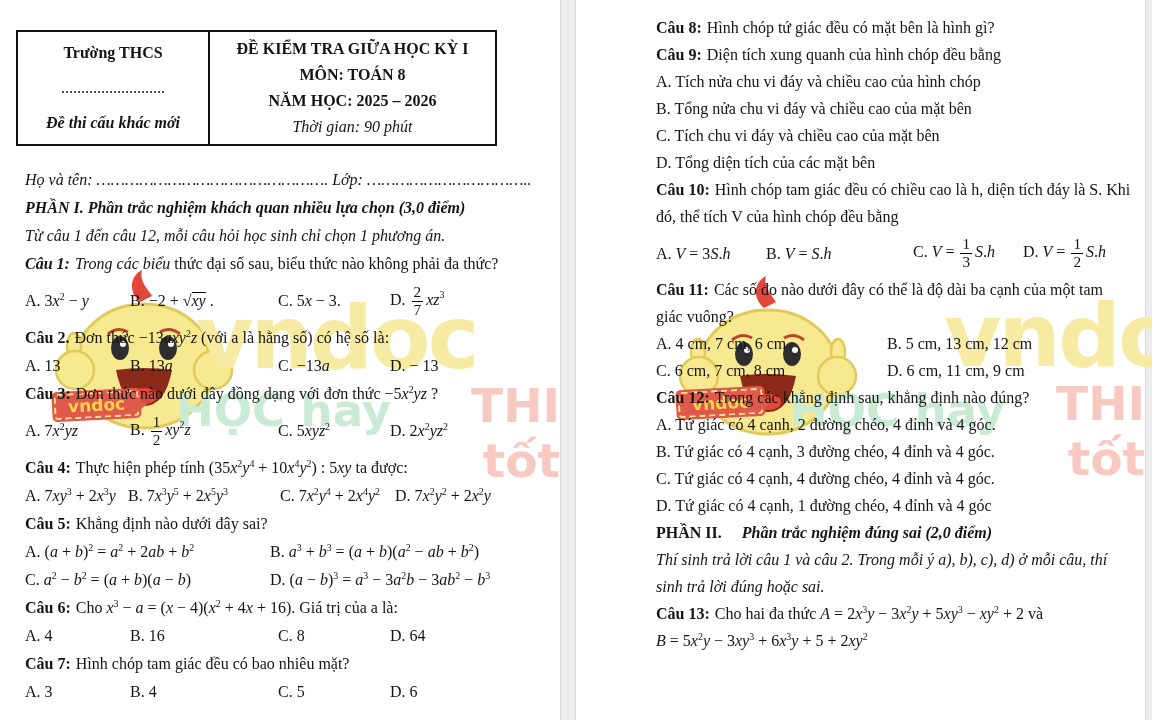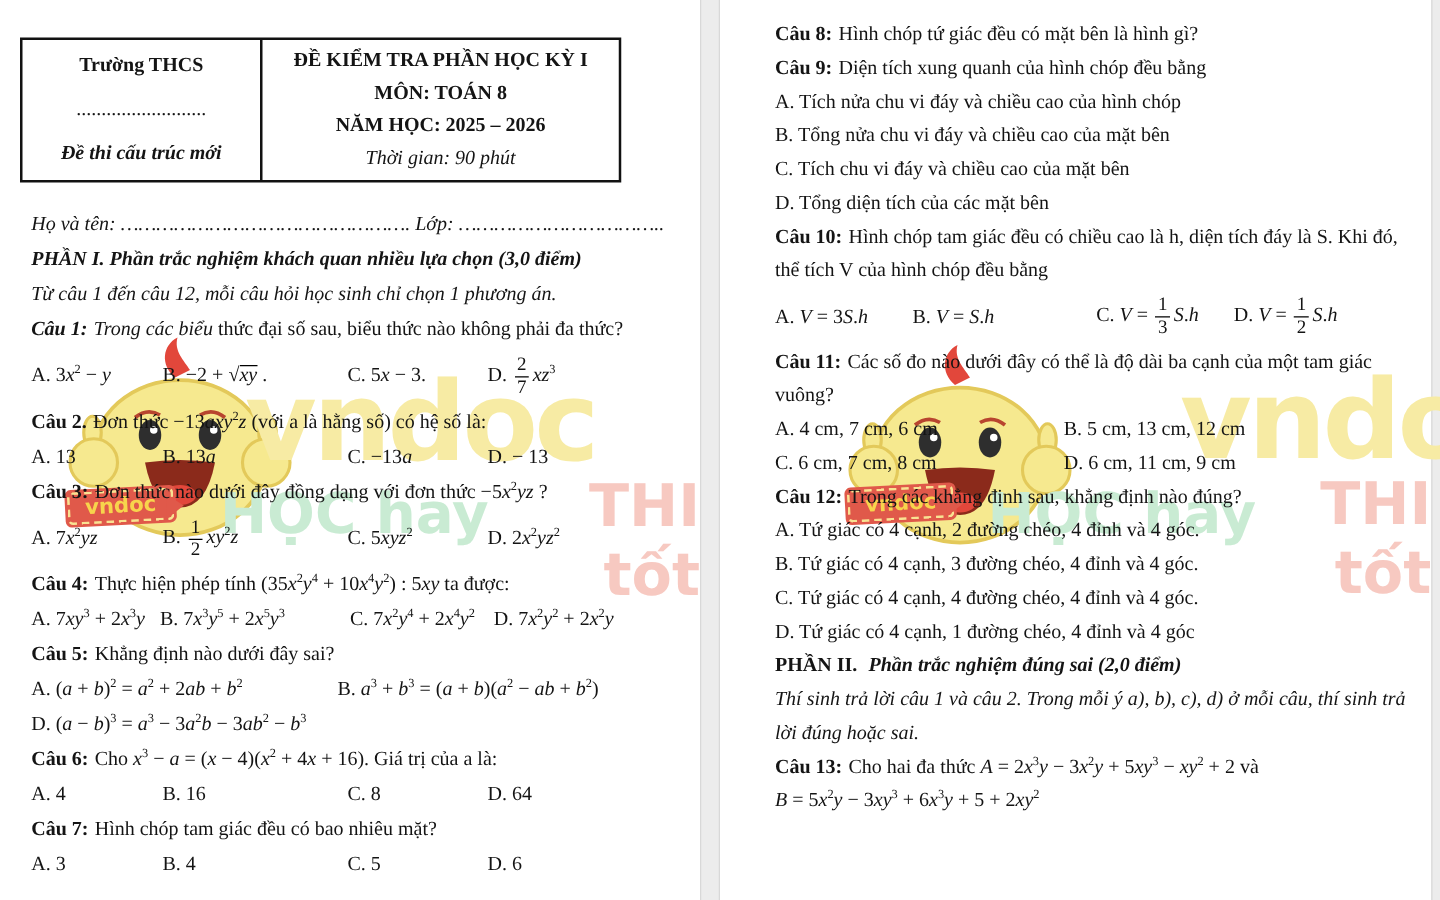--- a/index.html
+++ b/index.html
@@ -7,38 +7,38 @@
        font-family:"Liberation Serif","DejaVu Serif",serif;color:#141414;font-size:16px;}
   .page{position:absolute;top:0;height:720px;background:#fff;}
   #page1{left:0;width:560px;}
   #page2{left:576px;width:569px;}
   .gapstrip{position:absolute;top:0;height:720px;background:#ececec;border-left:1px solid #d8d8d8;border-right:1px solid #d8d8d8;}
   #gap-mid{left:560px;width:14px;}
   #gap-right{left:1145px;width:7px;border-right:none;}
 
   .content{position:relative;z-index:2;}
   #page1 .content{padding:30px 14px 0 25px;}
-  #page2 .content{padding:14px 12px 0 44px;}
+  #page2 .content{padding:14px 12px 0 80px;}
 
   .pline{line-height:28px;}
   #page2 .pline{line-height:27px;}
 
   
   .htable{display:flex;width:481px;margin-left:-9px;border:2px solid #111;box-sizing:border-box;}
   .hcell{display:flex;flex-direction:column;justify-content:space-around;text-align:center;padding:4px 4px;box-sizing:border-box;min-height:104px;}
   .hleft{width:192px;border-right:2px solid #111;}
   .hright{flex:1;}
   .hline{line-height:26px;}
   .b{font-weight:700;}
   .bi{font-weight:700;font-style:italic;}
   .i,.it{font-style:italic;}
 
   .nameline{margin-top:20px;font-style:italic;}
   .h1{font-weight:700;font-style:italic;}
-  .h2p{font-weight:700;margin-right:9px;}
+  .h2p{font-weight:700;margin-right:20px;}
   .h2r{font-weight:700;font-style:italic;}
 
   .qp{font-weight:700;margin-right:5px;}
   .q1p{font-style:italic;}
 
   
   .row4{display:grid;grid-template-columns:105px 148px 112px 1fr;}
   #page2 .row4{grid-template-columns:110px 147px 110px 1fr;}
   .row4.tall{height:46px;align-items:center;}
   .row2{display:grid;grid-template-columns:245px 1fr;}
@@ -100,24 +100,24 @@
       </div>
     <div class="wm-green">HỌC hay</div>
     <div class="wm-salmon">THI tốt</div>
   </div>
 
   <div class="content">
     <div class="htable">
       <div class="hcell hleft">
         <div class="hline b">Trường THCS</div>
         <div class="hline">..........................</div>
-        <div class="hline bi">Đề thi cấu trúc mới</div>
+        <div class="hline bi">Đề thi cấu khác mới</div>
       </div>
       <div class="hcell hright">
-        <div class="hline b">ĐỀ KIỂM TRA PHẦN HỌC KỲ I</div>
+        <div class="hline b">ĐỀ KIỂM TRA GIỮA HỌC KỲ I</div>
         <div class="hline b">MÔN: TOÁN 8</div>
         <div class="hline b">NĂM HỌC: 2025 – 2026</div>
         <div class="hline i">Thời gian: 90 phút</div>
       </div>
     </div>
 
     <div class="pline nameline">Họ và tên: …………………………………………. Lớp: ……………………………..</div>
     <div class="pline h1">PHẦN I. Phần trắc nghiệm khách quan nhiều lựa chọn (3,0 điểm)</div>
     <div class="pline it">Từ câu 1 đến câu 12, mỗi câu hỏi học sinh chỉ chọn 1 phương án.</div>
 
@@ -150,20 +150,21 @@
       <span class="opt">A. 7<i>xy</i><sup>3</sup> + 2<i>x</i><sup>3</sup><i>y</i></span>
       <span class="opt">B. 7<i>x</i><sup>3</sup><i>y</i><sup>5</sup> + 2<i>x</i><sup>5</sup><i>y</i><sup>3</sup></span>
       <span class="opt">C. 7<i>x</i><sup>2</sup><i>y</i><sup>4</sup> + 2<i>x</i><sup>4</sup><i>y</i><sup>2</sup></span>
       <span class="opt">D. 7<i>x</i><sup>2</sup><i>y</i><sup>2</sup> + 2<i>x</i><sup>2</sup><i>y</i></span>
     </div>
 
     <div class="pline"><span class="qp">Câu 5:</span><span>Khẳng định nào dưới đây sai?</span></div>
     <div class="pline row2">
       <span class="opt">A. (<i>a</i> + <i>b</i>)<sup>2</sup> = <i>a</i><sup>2</sup> + 2<i>ab</i> + <i>b</i><sup>2</sup></span>
       <span class="opt">B. <i>a</i><sup>3</sup> + <i>b</i><sup>3</sup> = (<i>a</i> + <i>b</i>)(<i>a</i><sup>2</sup> − <i>ab</i> + <i>b</i><sup>2</sup>)</span>
+      <span class="opt">C. <i>a</i><sup>2</sup> − <i>b</i><sup>2</sup> = (<i>a</i> + <i>b</i>)(<i>a</i> − <i>b</i>)</span>
       <span class="opt">D. (<i>a</i> − <i>b</i>)<sup>3</sup> = <i>a</i><sup>3</sup> − 3<i>a</i><sup>2</sup><i>b</i> − 3<i>ab</i><sup>2</sup> − <i>b</i><sup>3</sup></span>
     </div>
 
     <div class="pline"><span class="qp">Câu 6:</span><span>Cho <i>x</i><sup>3</sup> − <i>a</i> = (<i>x</i> − 4)(<i>x</i><sup>2</sup> + 4<i>x</i> + 16). Giá trị của a là:</span></div>
     <div class="pline row4">
       <span class="opt">A. 4</span>
       <span class="opt">B. 16</span>
       <span class="opt">C. 8</span>
       <span class="opt">D. 64</span>
     </div>

